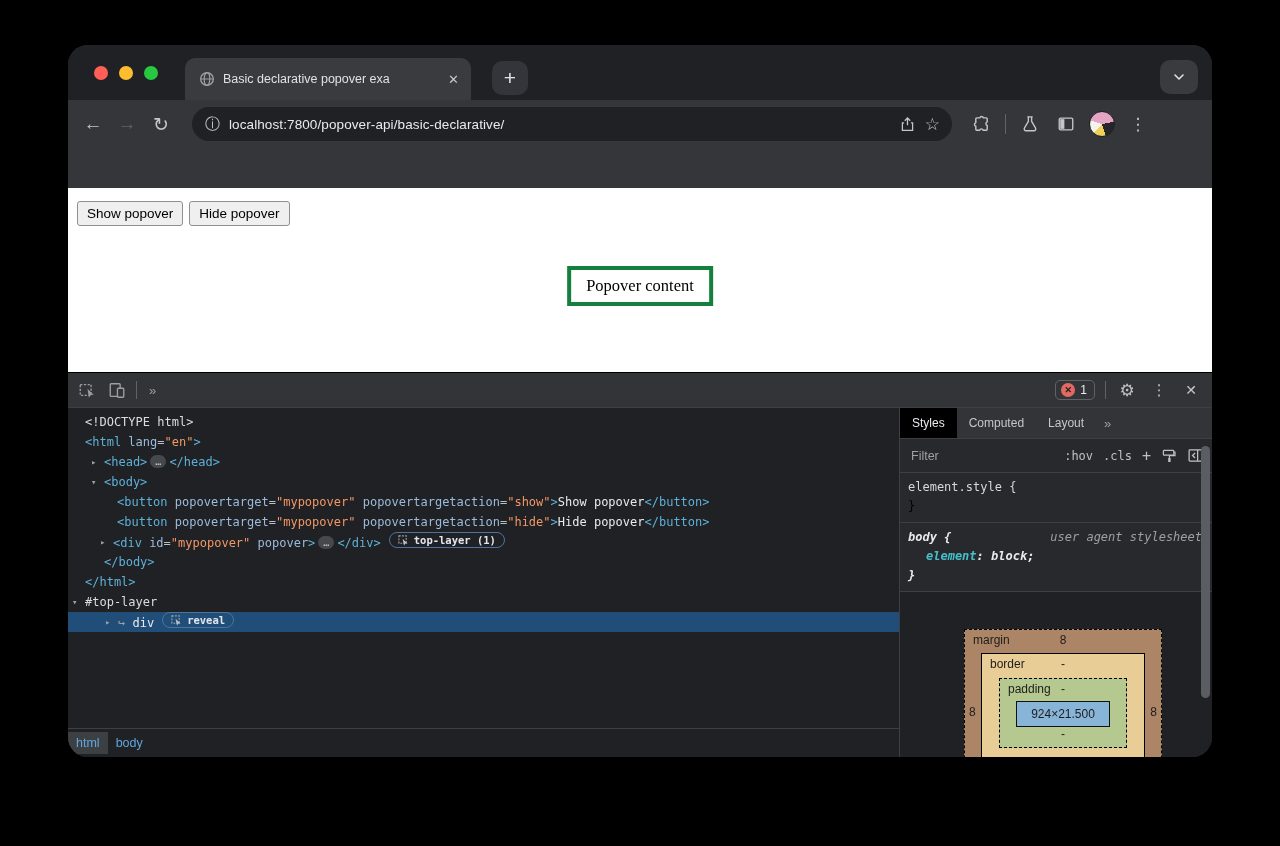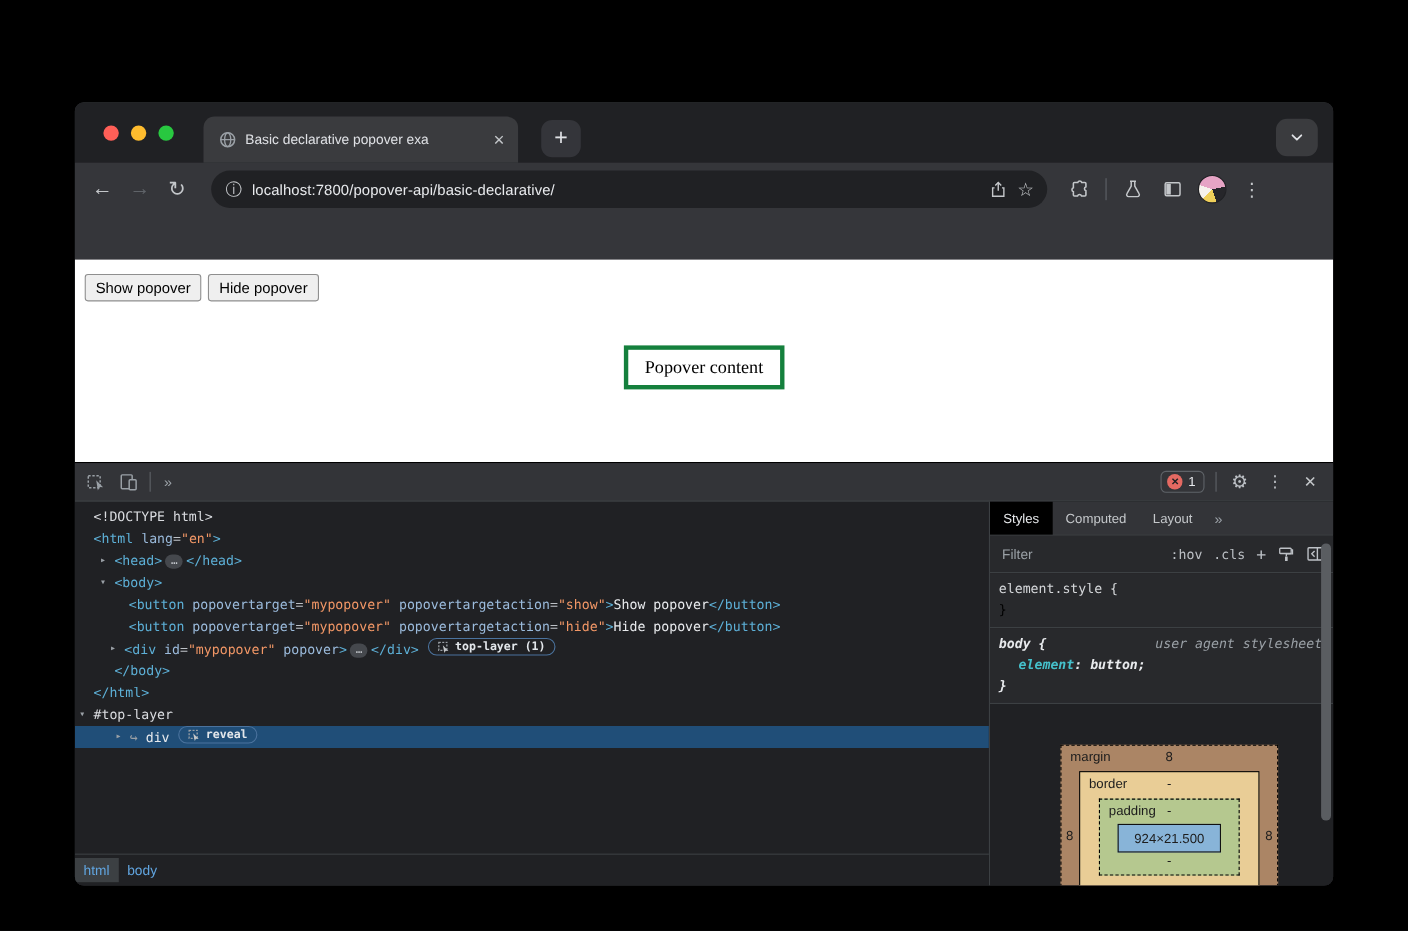--- a/index.html
+++ b/index.html
@@ -1,20 +1,20 @@
 <!DOCTYPE html>
 <html><head>
 <meta charset="utf-8">
 <style>
   * { margin:0; padding:0; box-sizing:border-box; }
   html,body { width:1280px; height:846px; background:#000; overflow:hidden;
     font-family:"Liberation Sans", sans-serif; }
   .window { position:absolute; left:68px; top:45px; width:1144px; height:712px;
-    border-radius:8px; overflow:hidden; background:#35363a;
-    box-shadow:0 25px 60px rgba(0,0,0,.85);margin-top:48px; }
+    border-radius:20px; overflow:hidden; background:#35363a;
+    box-shadow:0 25px 60px rgba(0,0,0,.85); }
 
   
   .tabstrip { position:relative; height:55px; background:#202124; }
   .traffic { position:absolute; top:21px; left:26px; display:flex; gap:11px; }
   .traffic span { width:14px; height:14px; border-radius:50%; display:block; }
   .tl-red{background:#ff5f57}.tl-yellow{background:#febc2e}.tl-green{background:#28c840}
   .tab { position:absolute; left:117px; top:13px; width:286px; height:42px;
     background:#3a3b3e; border-radius:10px 10px 0 0; display:flex; align-items:center;
     padding:0 10px 0 14px; gap:8px; }
   .tab-title { position:relative; flex:1; overflow:hidden; white-space:nowrap;
@@ -305,21 +305,21 @@
               </svg>
           </span>
         </div>
         <div id="rules">
             <div class="rule">
               <div class="rule-line"><span class="rule-sel">element.style {</span></div>
               <div class="rule-line">}</div>
             </div>
             <div class="rule ua">
               <div class="rule-line"><span class="">body {</span><span class="rule-origin">user agent stylesheet</span></div>
-              <div class="rule-line prop-line"><span class="prop-name">element</span>: <span>button;</span></div>
+              <div class="rule-line prop-line"><span class="prop-name">element</span>: <span>block;</span></div>
               <div class="rule-line">}</div>
             </div>
           </div>
 
         <div class="bm">
           <div class="bm-box bm-margin">
             <span class="bm-label">margin</span>
             <span class="bm-topval">8</span>
             <span class="bm-side" style="left:4px;">8</span>
             <span class="bm-side" style="right:4px;">8</span>

